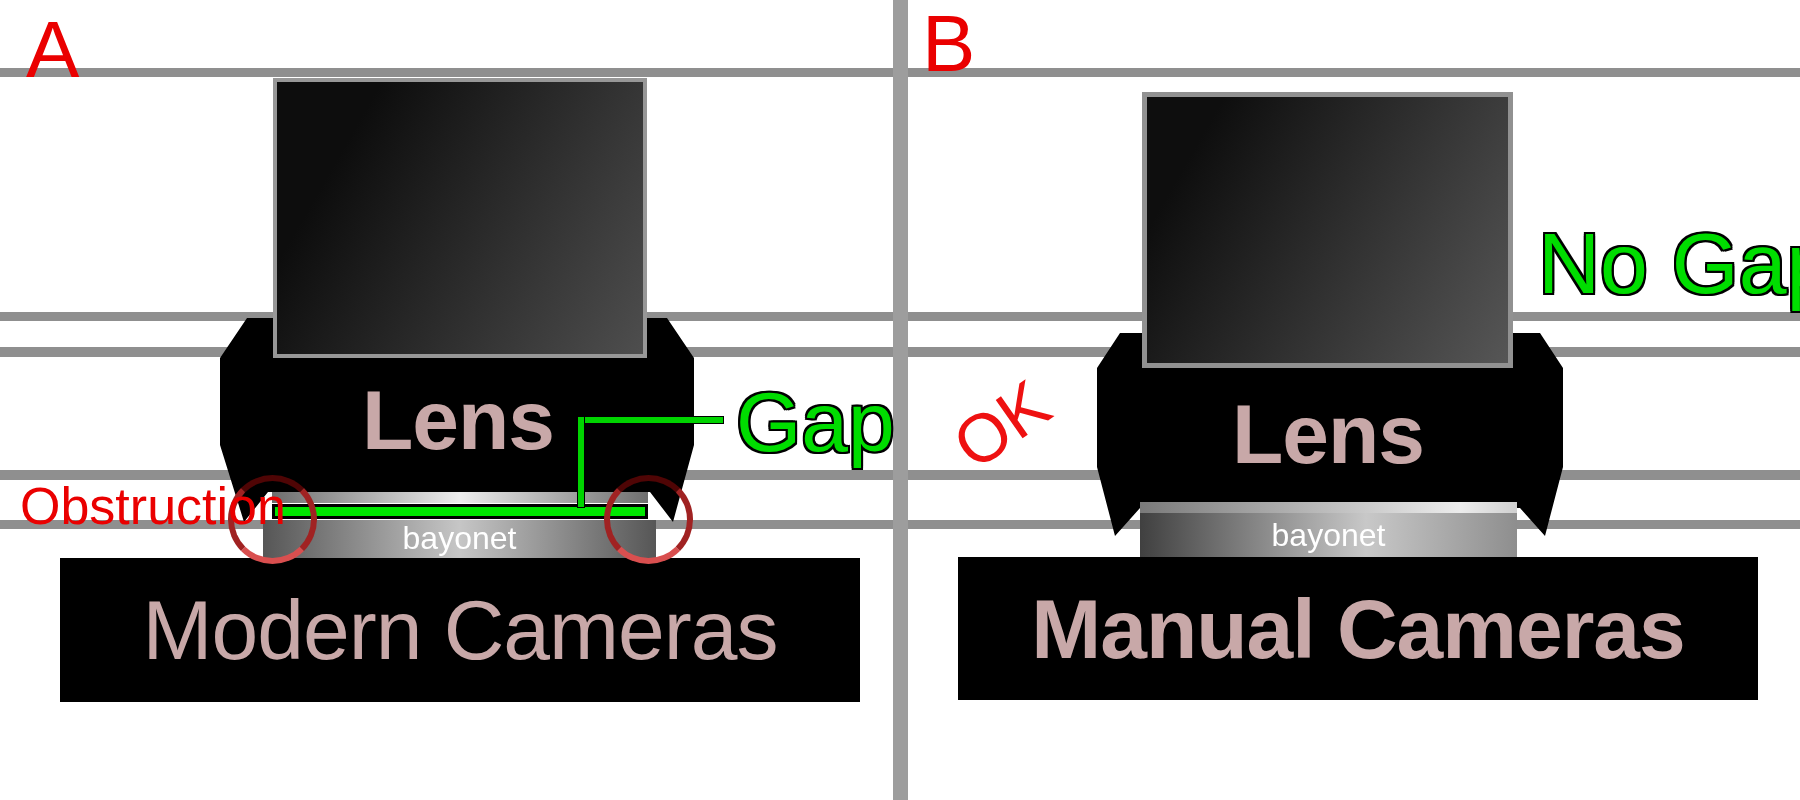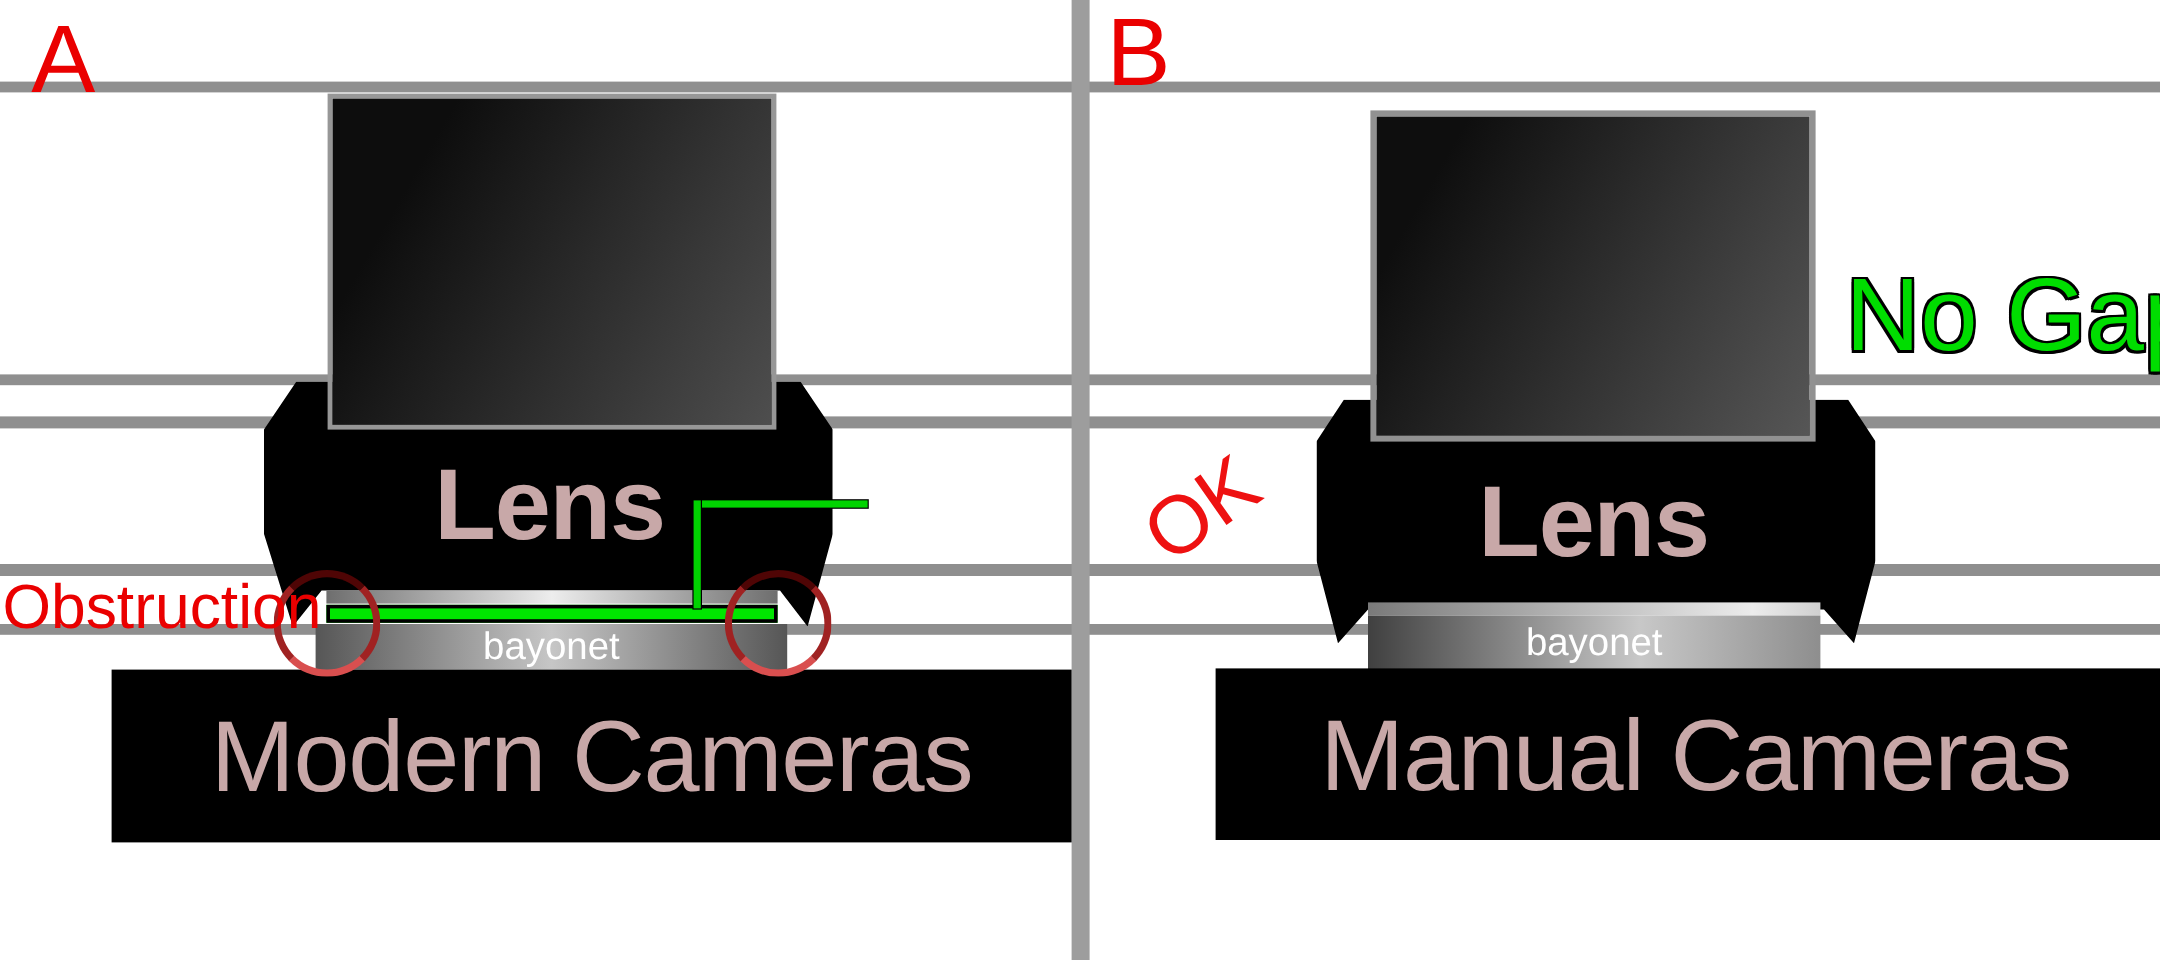--- a/index.html
+++ b/index.html
@@ -15,21 +15,21 @@
   
   .lens-rect{position:absolute;box-sizing:border-box;}
   
   .flange{position:absolute;}
   .bayonet{position:absolute;text-align:center;}
   .bayonet-label{color:#ffffff;font-size:32px;line-height:1;display:inline-block;}
   
   .gap-bar{position:absolute;box-sizing:border-box;border:3px solid #000;background:#00e600;}
   .leader{position:absolute;background:#00d400;box-shadow:0 0 0 1px #000;}
   
-  .camera-box{position:absolute;background:#000;display:flex;align-items:center;justify-content:center;margin-left:33px;}
+  .camera-box{position:absolute;background:#000;display:flex;align-items:center;justify-content:center;}
   .camera-label{color:#c8a8a8;font-size:84px;line-height:1;letter-spacing:-1px;white-space:nowrap;}
   
   .lens-label{position:absolute;color:#c8a8a8;font-size:84px;line-height:1;text-align:center;letter-spacing:-1px;font-weight:bold;}
   .red-letter{position:absolute;color:#ea0000;font-size:80px;line-height:1;font-weight:400;}
   .red-note{position:absolute;color:#ea0000;font-size:52px;line-height:1;}
   .green-note{position:absolute;color:#00dd00;font-size:84px;line-height:1;white-space:nowrap;
     text-shadow:-2px -2px 0 #000,2px -2px 0 #000,-2px 2px 0 #000,2px 2px 0 #000,
                 -2px 0 0 #000,2px 0 0 #000,0 -2px 0 #000,0 2px 0 #000;}
   .ok-note{position:absolute;color:#ee1111;font-size:68px;line-height:1;transform:rotate(-35deg);}
   
@@ -70,39 +70,40 @@
     <span class="camera-label">Modern Cameras</span>
   </div>
 
   <div class="ring" style="left:228px;top:475px;width:89px;height:89px;"></div>
   <div class="ring" style="left:604px;top:475px;width:89px;height:89px;"></div>
 
   <div class="leader" style="left:578px;top:417px;width:145px;height:6px;"></div>
   <div class="leader" style="left:578px;top:417px;width:6px;height:90px;"></div>
 
   <div class="red-letter" style="left:26px;top:10px;">A</div>
-  <div class="red-note" style="left:2px;top:480px;">Obstruction</div>
+  <div class="red-note" style="left:20px;top:480px;">Obstruction</div>
+  <div class="green-note" style="left:736px;top:380px;">Gap</div>
 
   <div class="lens-body" style="left:1097px;top:333px;width:466px;height:203px;
               clip-path:polygon(23px 0,443px 0,466px 35px,466px 134px,448px 203px,423px 175px,43px 175px,18px 203px,0 134px,0 35px);"></div>
 
   <div class="lens-rect" style="left:1142px;top:92px;width:371px;height:276px;border:5px solid #919191;
               background:linear-gradient(120deg,#0e0e0e 15%,#565656 100%);"></div>
 
   <div class="lens-label" style="left:1128px;top:392px;width:400px;">Lens</div>
 
   <div class="flange" style="left:1140px;top:502px;width:377px;height:11px;
               background:linear-gradient(90deg,#7a7a7a,#ececec 85%,#d0d0d0);"></div>
 
   <div class="bayonet" style="left:1140px;top:513px;width:377px;height:45px;
               background:linear-gradient(90deg,#404040,#c8c8c8 60%,#8e8e8e);">
     <span class="bayonet-label" style="margin-top:6px;">bayonet</span>
   </div>
 
-  <div class="camera-box" style="left:980px;top:557px;width:800px;height:143px;">
+  <div class="camera-box" style="left:958px;top:557px;width:800px;height:143px;font-weight:bold;">
     <span class="camera-label">Manual Cameras</span>
   </div>
 
   <div class="red-letter" style="left:922px;top:4px;">B</div>
   <div class="ok-note" style="left:952px;top:390px;">OK</div>
   <div class="green-note" style="left:1538px;top:220px;font-size:86px;">No Gap</div>
 
 </div>
 
 </body></html>

